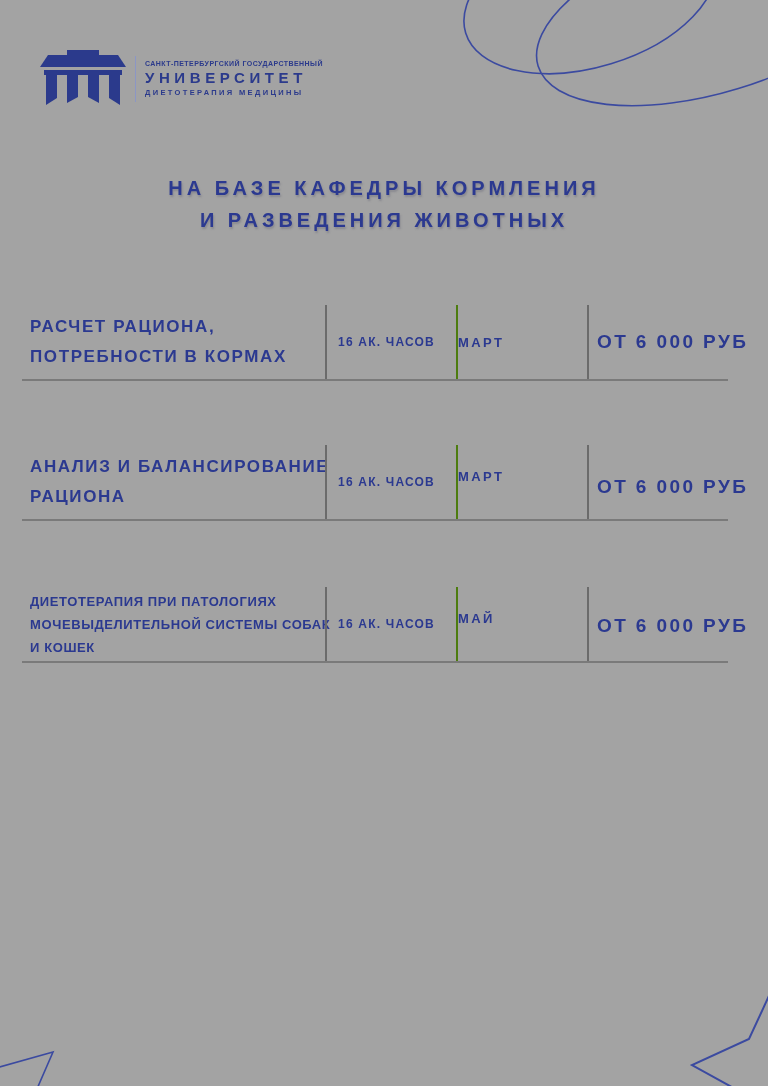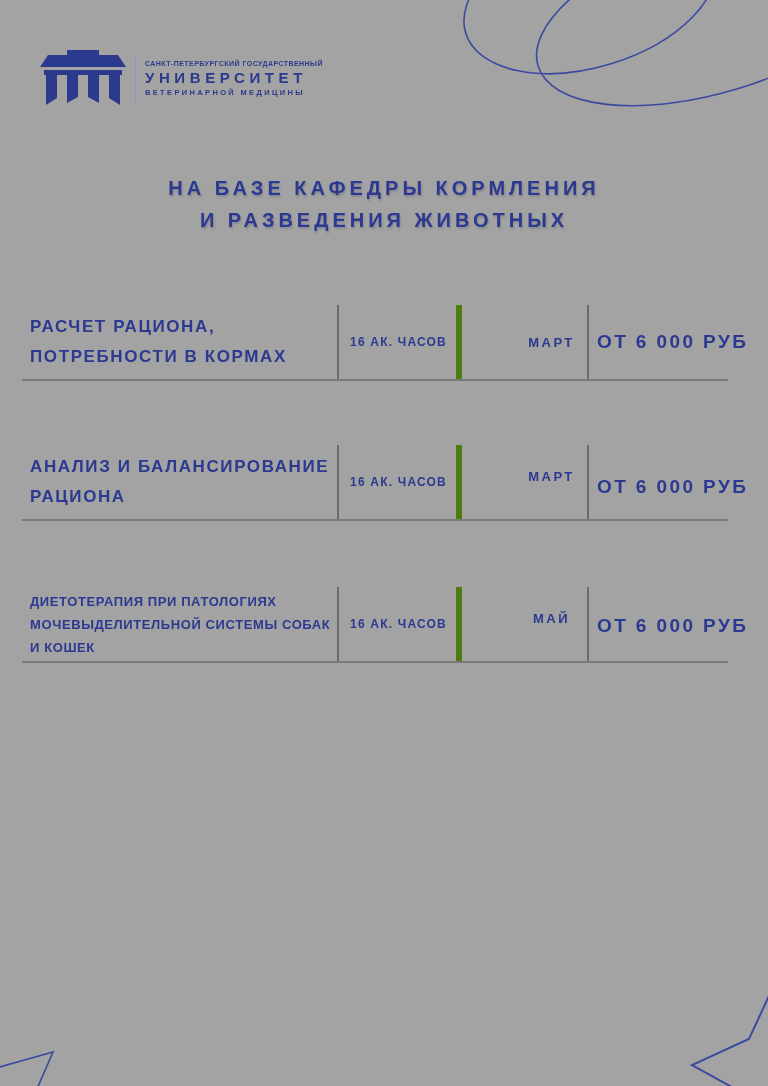--- a/index.html
+++ b/index.html
@@ -35,22 +35,22 @@
   
   .row{
     position:absolute;left:22px;width:706px;height:74px;
     border-bottom:2px solid #7a7a7a;
   }
   .row-1{top:305px;}
   .row-2{top:445px;}
   .row-3{top:587px;}
   .cell{position:absolute;top:0;bottom:0;display:flex;flex-direction:column;justify-content:center;}
   .cell-name{left:8px;width:310px;}
-  .cell-hours{left:315px;width:119px;border-left:2px solid #6b6b6b;align-items:center;}
-  .cell-month{left:434px;width:131px;border-left:6px solid #4d7c0f;align-items:center;padding-left:24px;}
+  .cell-hours{left:303px;width:119px;border-left:2px solid #6b6b6b;align-items:center;}
+  .cell-month{left:434px;width:131px;border-left:2px solid #4d7c0f;}
   .cell-price{left:565px;width:175px;border-left:2px solid #6b6b6b;}
   .name-line{font-size:17px;font-weight:bold;letter-spacing:1.6px;line-height:30px;white-space:nowrap;}
   .row-3 .name-line{font-size:13px;letter-spacing:0.6px;line-height:23px;}
   .hours-text{font-size:12px;font-weight:bold;letter-spacing:1.2px;white-space:nowrap;}
   .month-text{font-size:13px;font-weight:bold;letter-spacing:2.4px;white-space:nowrap;}
   .row-2 .month-text,.row-3 .month-text{transform:translateY(-6px);}
   .price-text{font-size:19px;font-weight:bold;letter-spacing:2.4px;white-space:nowrap;padding-left:8px;}
   .row-2 .price-text{transform:translateY(5px);}
   .row-3 .price-text{transform:translateY(2px);}
 </style>
@@ -77,21 +77,21 @@
         <polygon points="6,25 17,25 17,48 6,55"></polygon>
         <polygon points="27,25 38,25 38,47 27,53"></polygon>
         <polygon points="48,25 59,25 59,53 48,47"></polygon>
         <polygon points="69,25 80,25 80,55 69,48"></polygon>
       </g>
     </svg>
     <div class="logo-divider"></div>
     <div class="logo-text">
       <div class="logo-line1">САНКТ-ПЕТЕРБУРГСКИЙ ГОСУДАРСТВЕННЫЙ</div>
       <div class="logo-line2">УНИВЕРСИТЕТ</div>
-      <div class="logo-line3">ВЕТЕРИНАРНОЙ МЕДИЦИНЫ</div>
+      <div class="logo-line3">ДИЕТОТЕРАПИЯ МЕДИЦИНЫ</div>
     </div>
   </div>
 
   <div class="title">
     <div>НА БАЗЕ КАФЕДРЫ КОРМЛЕНИЯ</div>
     <div>И РАЗВЕДЕНИЯ ЖИВОТНЫХ</div>
   </div>
 
   <div class="row row-1">
     <div class="cell cell-name">

